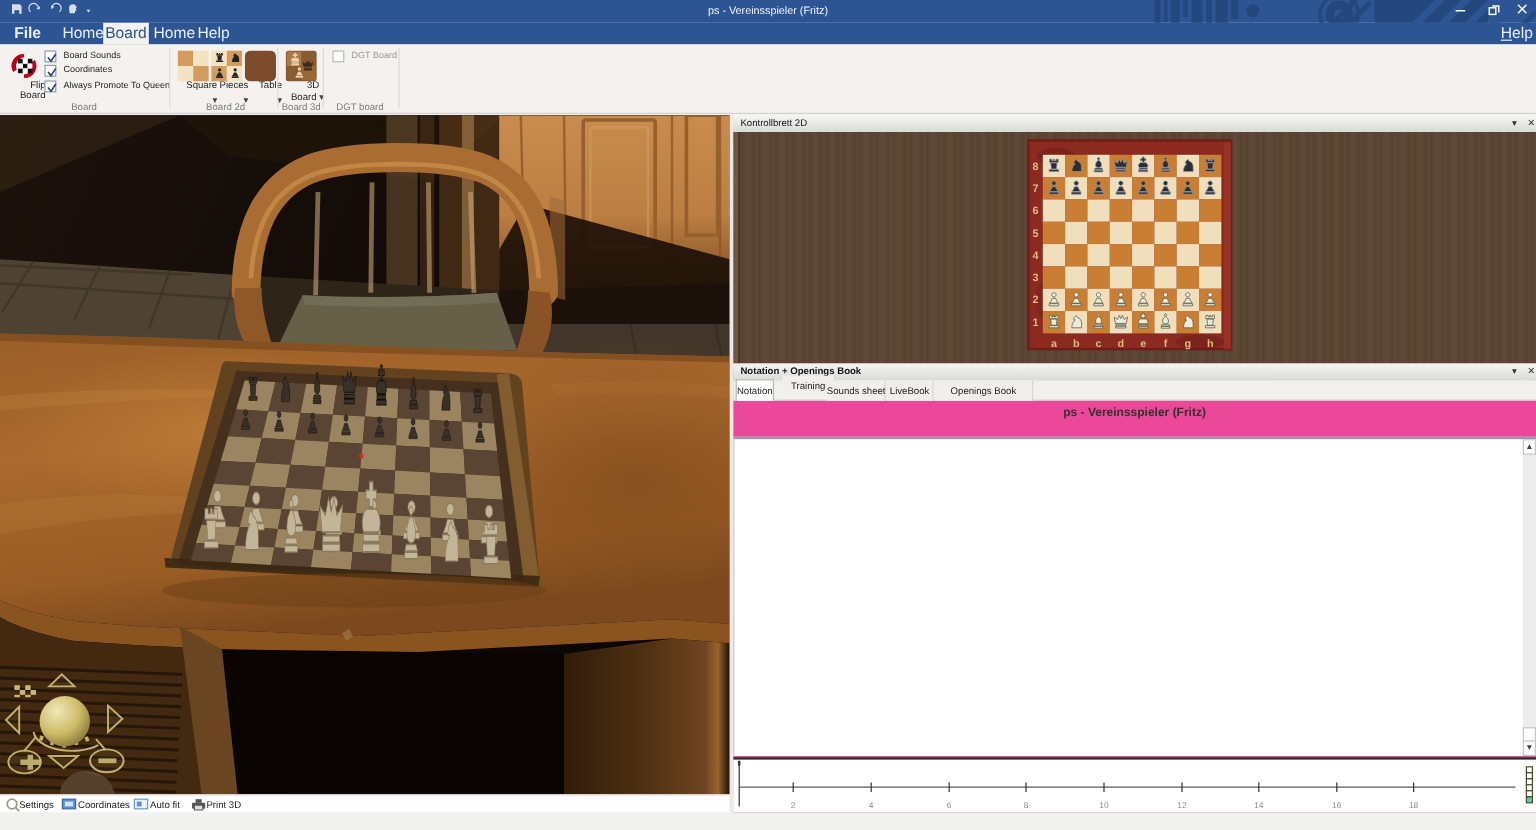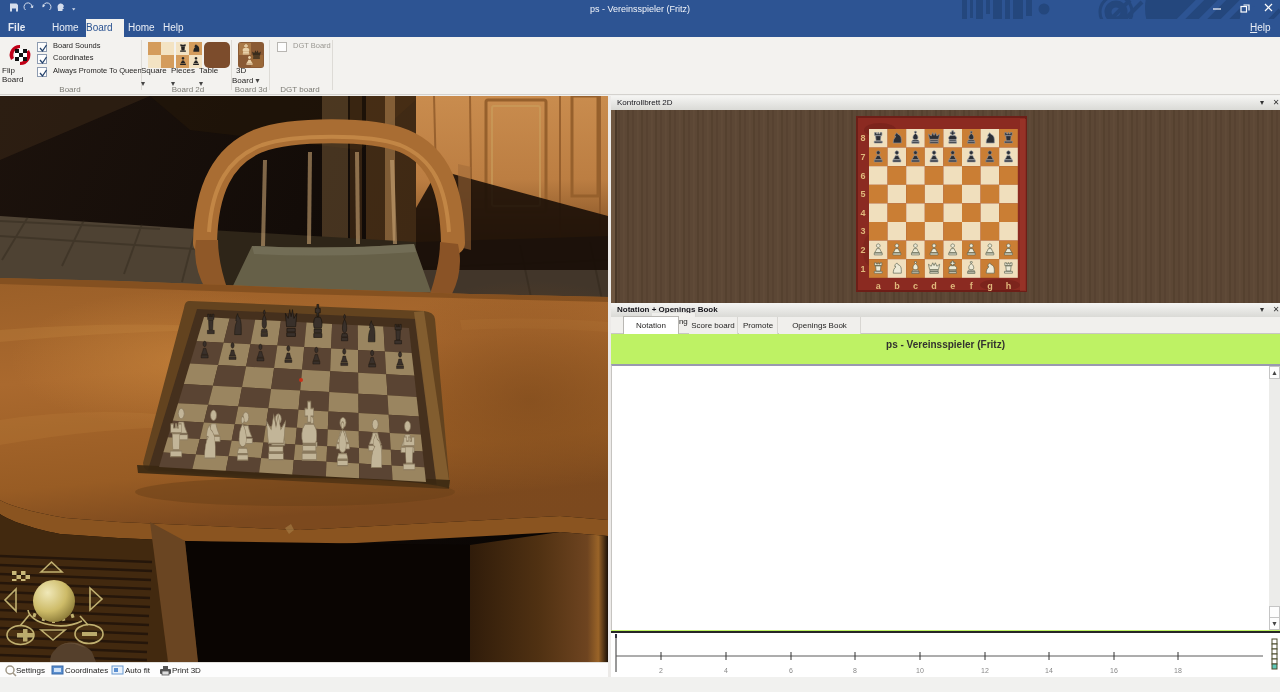--- a/index.html
+++ b/index.html
@@ -1,35 +1,35 @@
 <!DOCTYPE html>
 <html><head><meta charset="utf-8"><style>
 *{margin:0;padding:0;box-sizing:border-box}
 html,body{width:1280px;height:692px;overflow:hidden;font-family:"Liberation Sans",sans-serif;background:#f1f1ef}
 .abs{position:absolute}
 #app{position:relative;width:1280px;height:692px}
 #titlebar{left:0;top:0;width:1280px;height:19px;background:#2d5493;overflow:hidden}
 #tabrow{left:0;top:19px;width:1280px;height:18px;background:#2d5493}
 #ribbon{left:0;top:37px;width:1280px;height:58px;background:#f3f2ef;border-bottom:1px solid #d4d2ce}
-.tab{position:absolute;top:0;height:18px;line-height:18px;color:#e9edf5;font-size:10px;text-align:left}
+.tab{position:absolute;top:0;height:18px;line-height:18px;color:#e9edf5;font-size:13px;text-align:center}
 .grplabel{position:absolute;top:48px;font-size:8px;color:#7c7b74;text-align:center;white-space:nowrap}
 .vsep{position:absolute;top:3px;height:50px;width:1px;background:#dddbd6}
 .cb{position:absolute;width:10px;height:10px;background:#fdfdfd;border:1px solid #8e9cb1}
 .cbl{position:absolute;font-size:7.5px;color:#201f1e;white-space:nowrap}
-.btnlbl{position:absolute;font-size:8px;color:#201f1e;text-align:left;white-space:nowrap}
+.btnlbl{position:absolute;font-size:8px;color:#201f1e;text-align:right;white-space:nowrap}
 .ptitle{position:absolute;height:16px;background:linear-gradient(#f5f5f3,#d8d8d4);border-bottom:1px solid #9aa0aa;font-size:8px;color:#15141a}
 .ptitle .t{position:absolute;left:6px;top:0px;line-height:14px;font-weight:bold}
 .picon{position:absolute;top:1px;width:12px;height:12px;color:#333;font-size:8px;line-height:12px;text-align:center}
 #scene{left:0;top:96px;width:608px;height:566px;background:#0d0805}
 #ltoolbar{left:0;top:662px;width:608px;height:15px;background:#fdfdfd;border-top:1px solid #e2e0dc;font-size:8px;color:#1c1b1a}
 #ltoolbar span{position:absolute;top:3px}
 #statusbar{left:0;top:677px;width:1280px;height:15px;background:#f0f0ee;border-top:1px solid #d9d7d3;font-size:8px;color:#3c3b39}
 #divider{left:608px;top:96px;width:3px;height:581px;background:#eceae8}
 #kpanel{left:611px;top:96px;width:669px;height:207px}
-#npanel{left:611px;top:303px;width:669px;height:374px;background:#bef264}
+#npanel{left:611px;top:303px;width:669px;height:374px;background:#ec4899}
 .ntab{position:absolute;top:0;height:17px;line-height:17px;font-size:8px;color:#201f1e;text-align:center;background:#f0efec;border-right:1px solid #d8d6d2;white-space:nowrap}
 #chart{left:611px;top:631px;width:669px;height:46px;background:#fff;border-top:2px solid #262626}
 .ck{position:absolute;left:0;top:0}
 </style></head><body>
 <div id="app">
 <svg class="abs" width="0" height="0" style="position:absolute">
 <defs>
 <path id="pc-pawn" d="M50 16a11 11 0 1 0 .1 0Z M41 45c-3 11-8 17-13 24h44c-5-7-10-13-13-24Z M26 72h48v11H26Z"></path>
 <path id="pc-rook" d="M28 18h11v8h8v-8h6v8h8v-8h11v17H28Z M34 37h32l-3 31H37Z M26 70h48v11H26Z"></path>
 <path id="pc-knight" d="M28 81 C28 64 33 50 45 42 L37 40 L40 29 L50 19 L56 28 C70 32 77 44 77 60 L77 81 Z"></path>
@@ -603,24 +603,24 @@
 </svg>
 </div>
 
 <div id="npanel" class="abs">
 <div class="ptitle" style="left:0;top:0;width:669px">
         <span class="t">Notation + Openings Book</span>
       </div>
 <div class="picon" style="left:645px">▾</div>
       <div class="picon" style="left:659px">✕</div>
 <div class="abs" style="left:0;top:14px;width:669px;height:17px;background:#f1f0ed;border-bottom:1px solid #c9c7c3"></div>
-<div class="ntab" style="left:12px;top:13px;width:56px;background:#fff;border:1px solid #b9b7b3;border-bottom:none;height:18px;z-index:2">Notation</div>
+<div class="ntab" style="left:2px;top:13px;width:32px;background:#fff;border:1px solid #b9b7b3;border-bottom:none;height:18px;z-index:2">Notation</div>
 <div class="ntab" style="left:41px;top:10px;width:44px">Training</div>
-<div class="ntab" style="left:78px;top:14px;width:49px">Score board</div>
-<div class="ntab" style="left:128px;top:14px;width:39px">Promote</div>
+<div class="ntab" style="left:78px;top:14px;width:49px">Sounds sheet</div>
+<div class="ntab" style="left:128px;top:14px;width:39px">LiveBook</div>
 <div class="ntab" style="left:168px;top:14px;width:82px">Openings Book</div>
 <div class="abs" style="left:0;top:36px;width:669px;height:14px;text-align:center;font-size:10px;font-weight:bold;color:#33322f">ps - Vereinsspieler (Fritz)</div>
 <div class="abs" style="left:0;top:61px;width:669px;height:266px;background:#fff;border-top:2px solid #9a99b0;border-left:1px solid #c6c4c0"></div>
 <div class="abs" style="left:658px;top:63px;width:11px;height:264px;background:#ececea">
  <div class="abs" style="left:0;top:0;width:11px;height:13px;background:#fdfdfd;border:1px solid #c5c5c5;font-size:7px;color:#444;text-align:center;line-height:12px">▲</div>
  <div class="abs" style="left:0;top:240px;width:11px;height:12px;background:#fdfdfd;border:1px solid #c5c5c5"></div>
  <div class="abs" style="left:0;top:251px;width:11px;height:13px;background:#fdfdfd;border:1px solid #c5c5c5;font-size:7px;color:#444;text-align:center;line-height:12px">▼</div>
 </div>
 </div>
 

